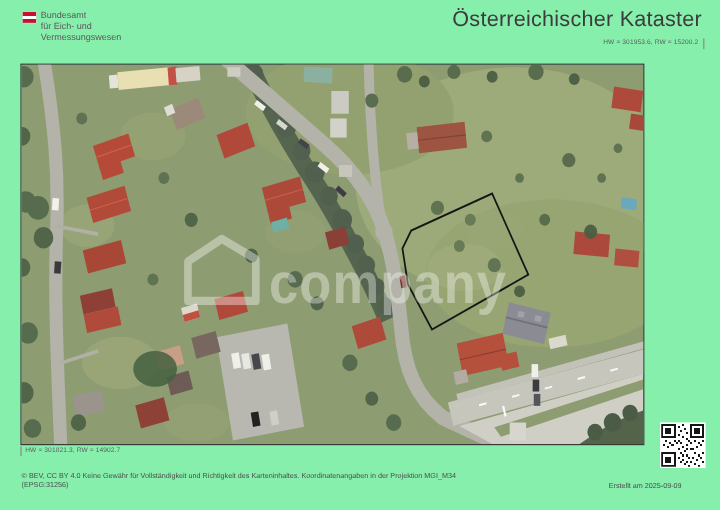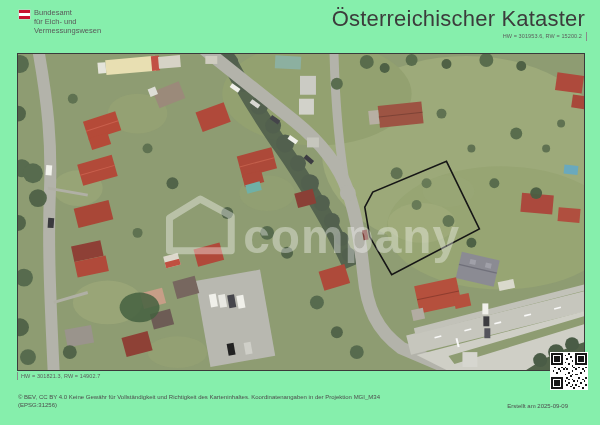--- a/index.html
+++ b/index.html
@@ -4,29 +4,29 @@
 <style>
   html,body{margin:0;padding:0;background:#e8e8e8;}
   #page{position:relative;width:600px;height:425px;background:#86efac;overflow:hidden;
         font-family:"Liberation Sans", sans-serif;color:#3f3f3f;}
   .abs{position:absolute;}
   
   #flag{left:19px;top:10px;width:11px;height:9px;
         background:linear-gradient(#c8102e 0 33%,#ffffff 33% 66%,#c8102e 66% 100%);
         box-shadow:0 0 0 0.5px #d0d0d0;}
   #logo-text{left:34px;top:8px;font-size:7.5px;line-height:9px;color:#5a5a5a;font-weight:500;}
-  #page-title{right:15px;top:6px;font-size:22px;color:#3c3c3c;font-weight:400;letter-spacing:.2px;text-align:center;}
+  #page-title{right:15px;top:6px;font-size:18px;color:#3c3c3c;font-weight:400;letter-spacing:.2px;text-align:center;}
   .coord{font-size:5.5px;color:#5c5c5c;letter-spacing:.1px;}
   #coord-tr{right:18px;top:33px;}
   #coord-bl{left:21px;top:373px;}
   .tick{width:1px;background:#8a8a8a;}
   #tick-tr{left:586px;top:32px;height:9px;}
   #tick-bl{left:17px;top:372px;height:8px;}
   
-  #map-frame{left:17px;top:53px;width:568px;height:318px;border:1px solid #3a3a3a;box-sizing:border-box;}
+  #map-frame{left:17px;top:53px;width:520px;height:318px;border:1px solid #3a3a3a;box-sizing:border-box;}
   #map-frame svg{display:block;width:100%;height:100%;}
   
   #license{left:18px;top:394px;width:430px;font-size:6px;line-height:7.5px;color:#4d4d4d;}
   #created{right:32px;top:403px;font-size:6px;color:#4d4d4d;}
   
   #qr{left:550px;top:352px;width:38px;height:38px;background:#ffffff;padding:1px;box-sizing:border-box;}
   #qr svg{display:block;width:100%;height:100%;}
   #wm-text{font-size:48px;font-weight:600;letter-spacing:1px;fill:#ffffff;opacity:.36;}
 </style>
 </head>

